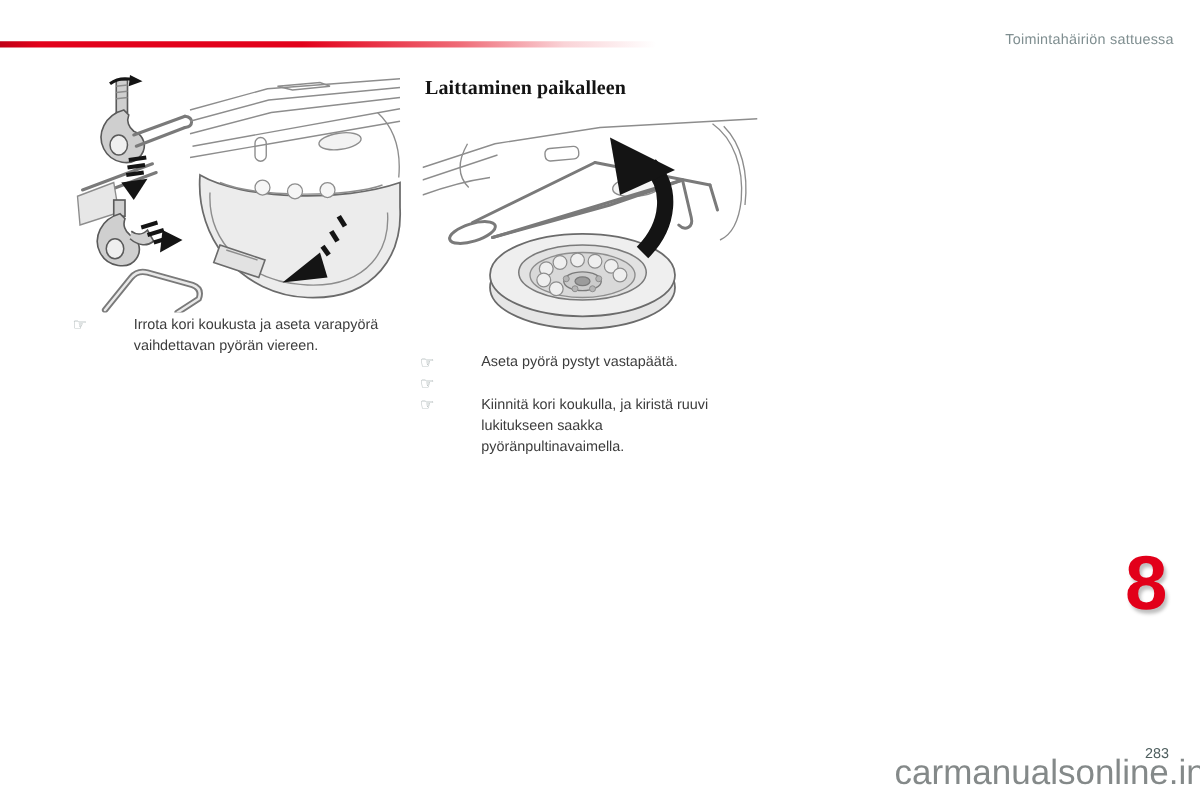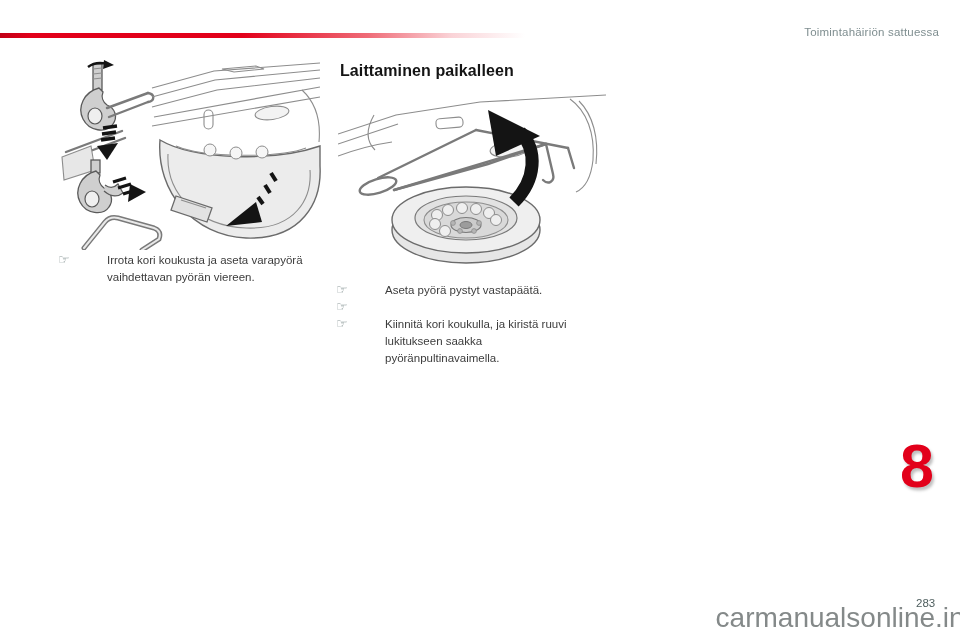--- a/index.html
+++ b/index.html
@@ -23,21 +23,21 @@
     font-size:11.5px;color:#7f8e90;letter-spacing:.2px;
   }
 
   
   .figure{position:absolute;}
   .fig-left{left:60px;top:60px;width:262px;height:190px;}
   .fig-mid{left:338px;top:92px;width:268px;height:186px;}
 
   .section-heading{
     position:absolute;left:340px;top:62px;margin:0;
-    font-size:16px;font-weight:700;color:#141414;letter-spacing:.1px;
+    font-size:16px;font-weight:700;color:#141414;letter-spacing:.1px;font-family:Liberation Serif, serif;
   }
 
   .instr-block{position:absolute;}
   .instr-left{left:58px;top:252px;width:250px;}
   .instr-mid{left:336px;top:282px;width:262px;}
 
   .instr-item{display:flex;align-items:flex-start;}
   .pointer{
     flex:0 0 24px;color:#8e9a9b;font-size:13px;line-height:17px;
     transform:translateY(-1px);

